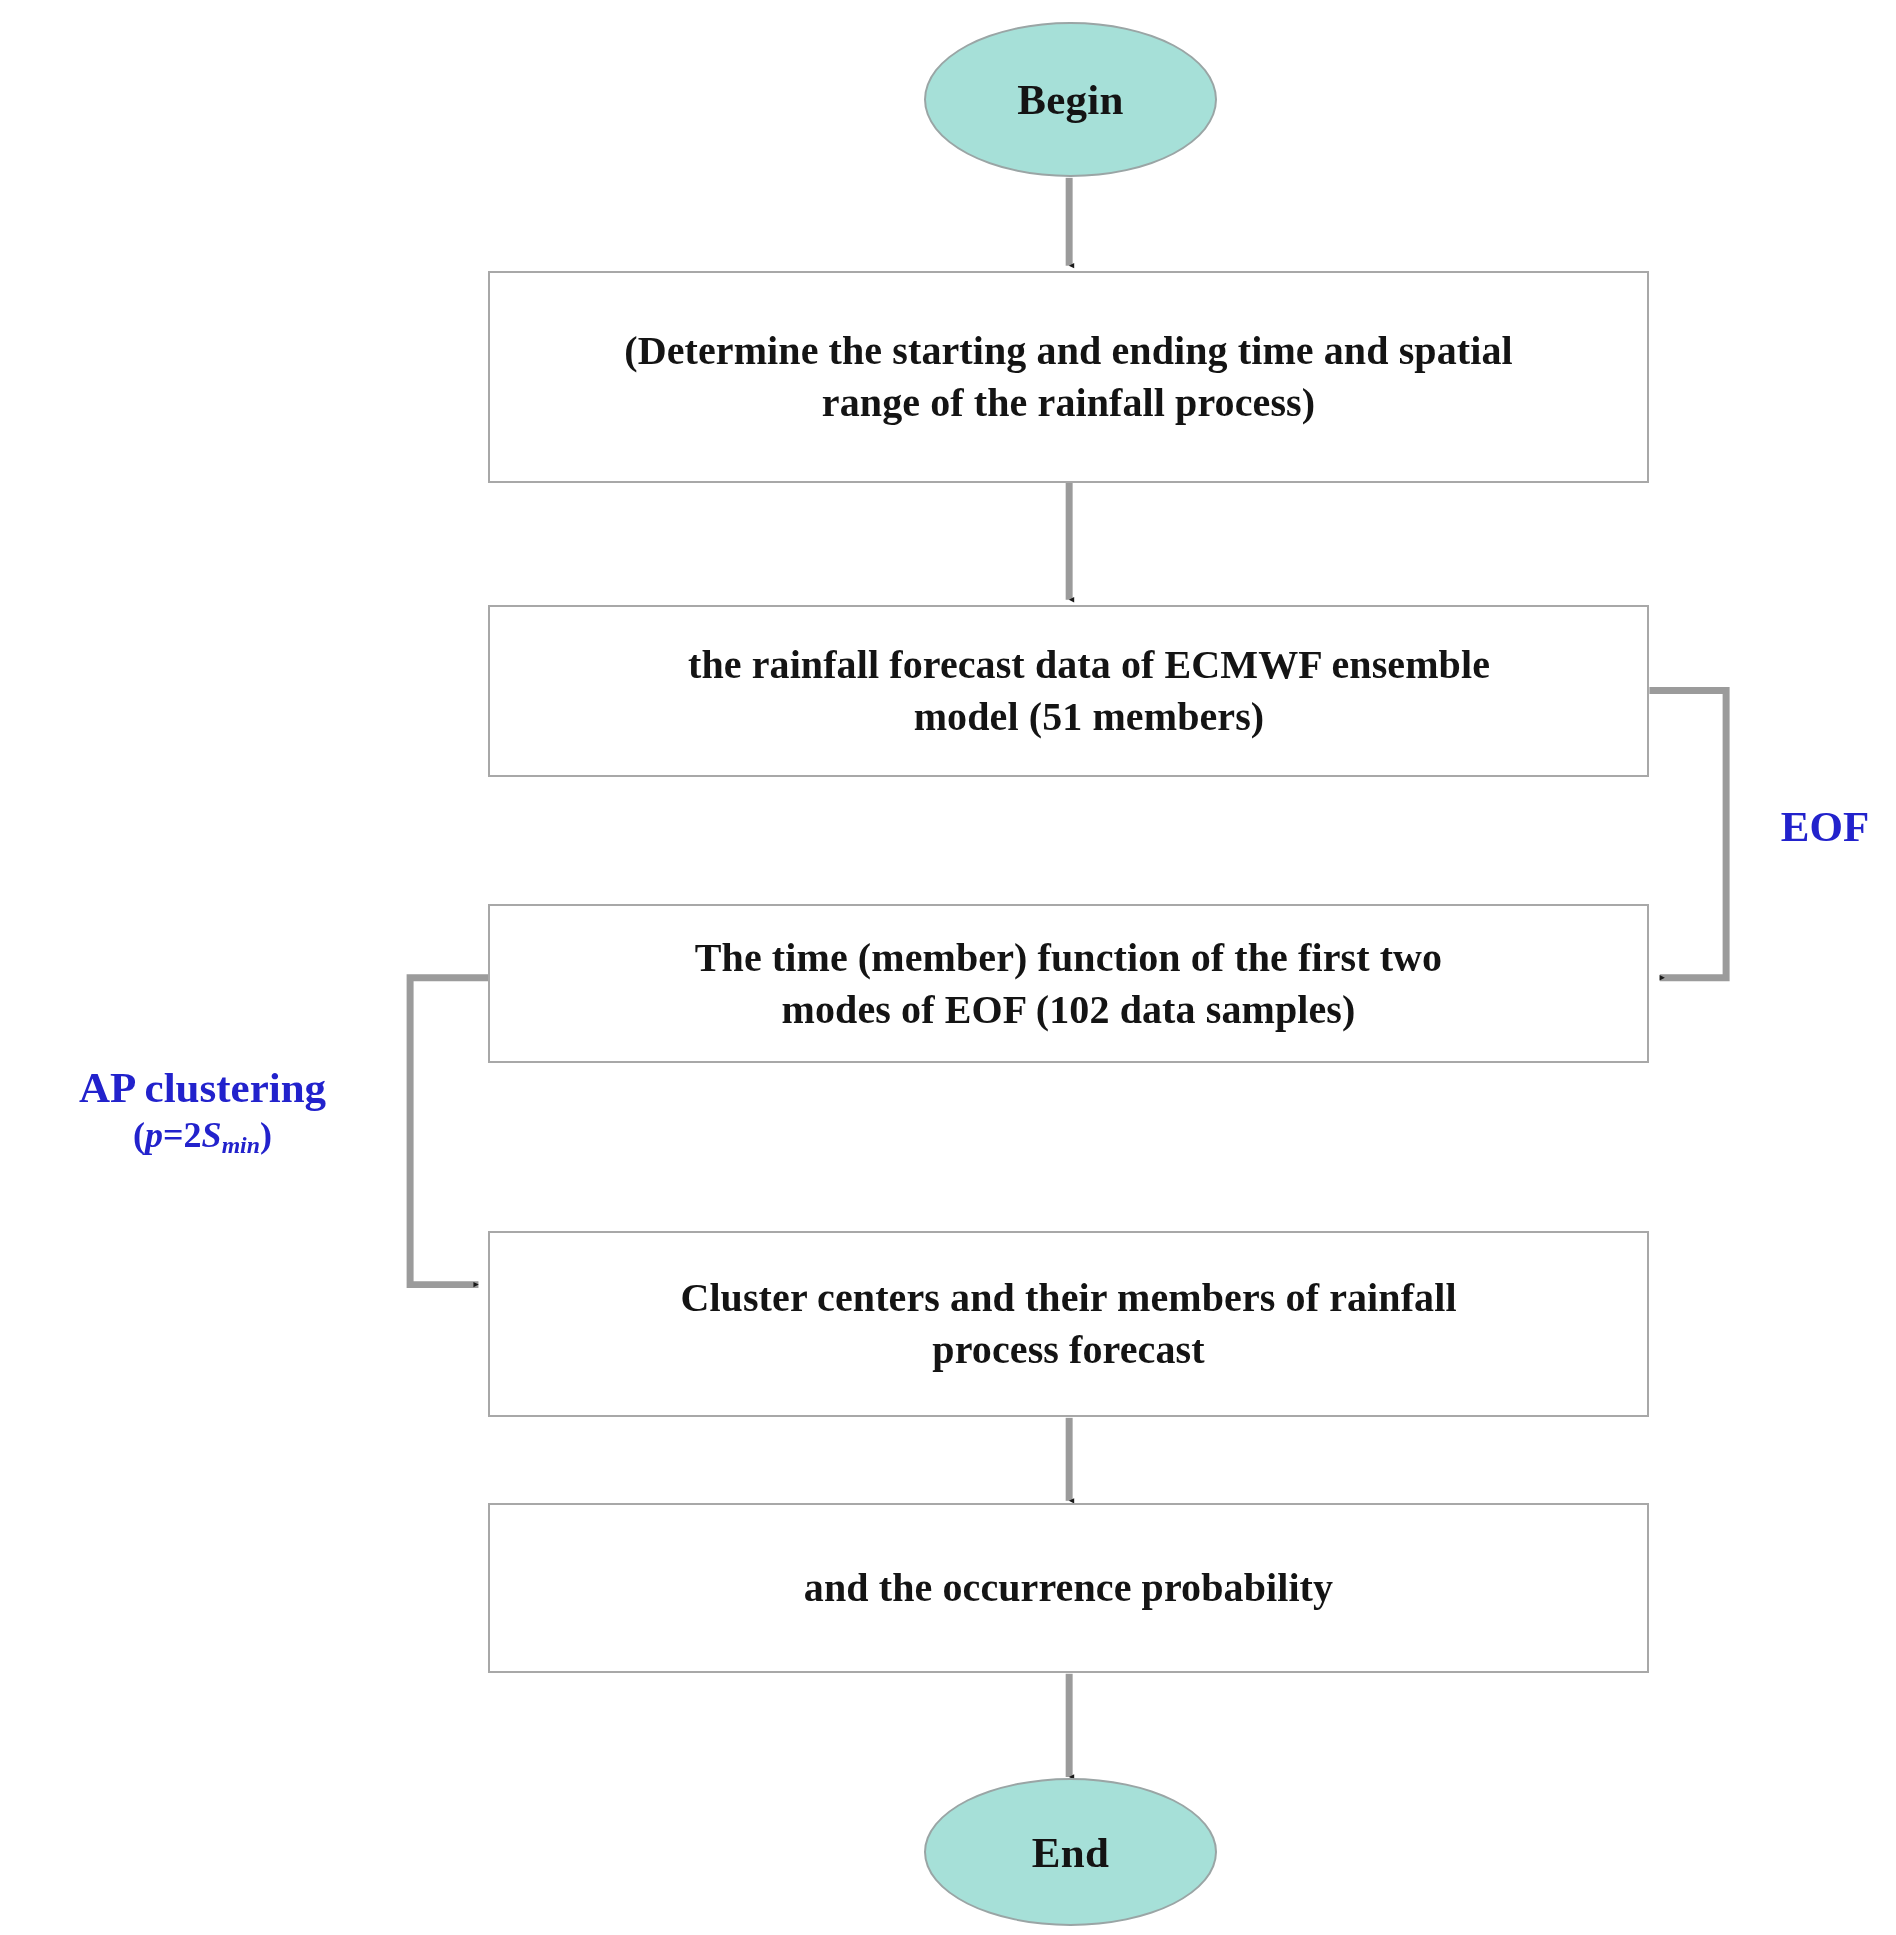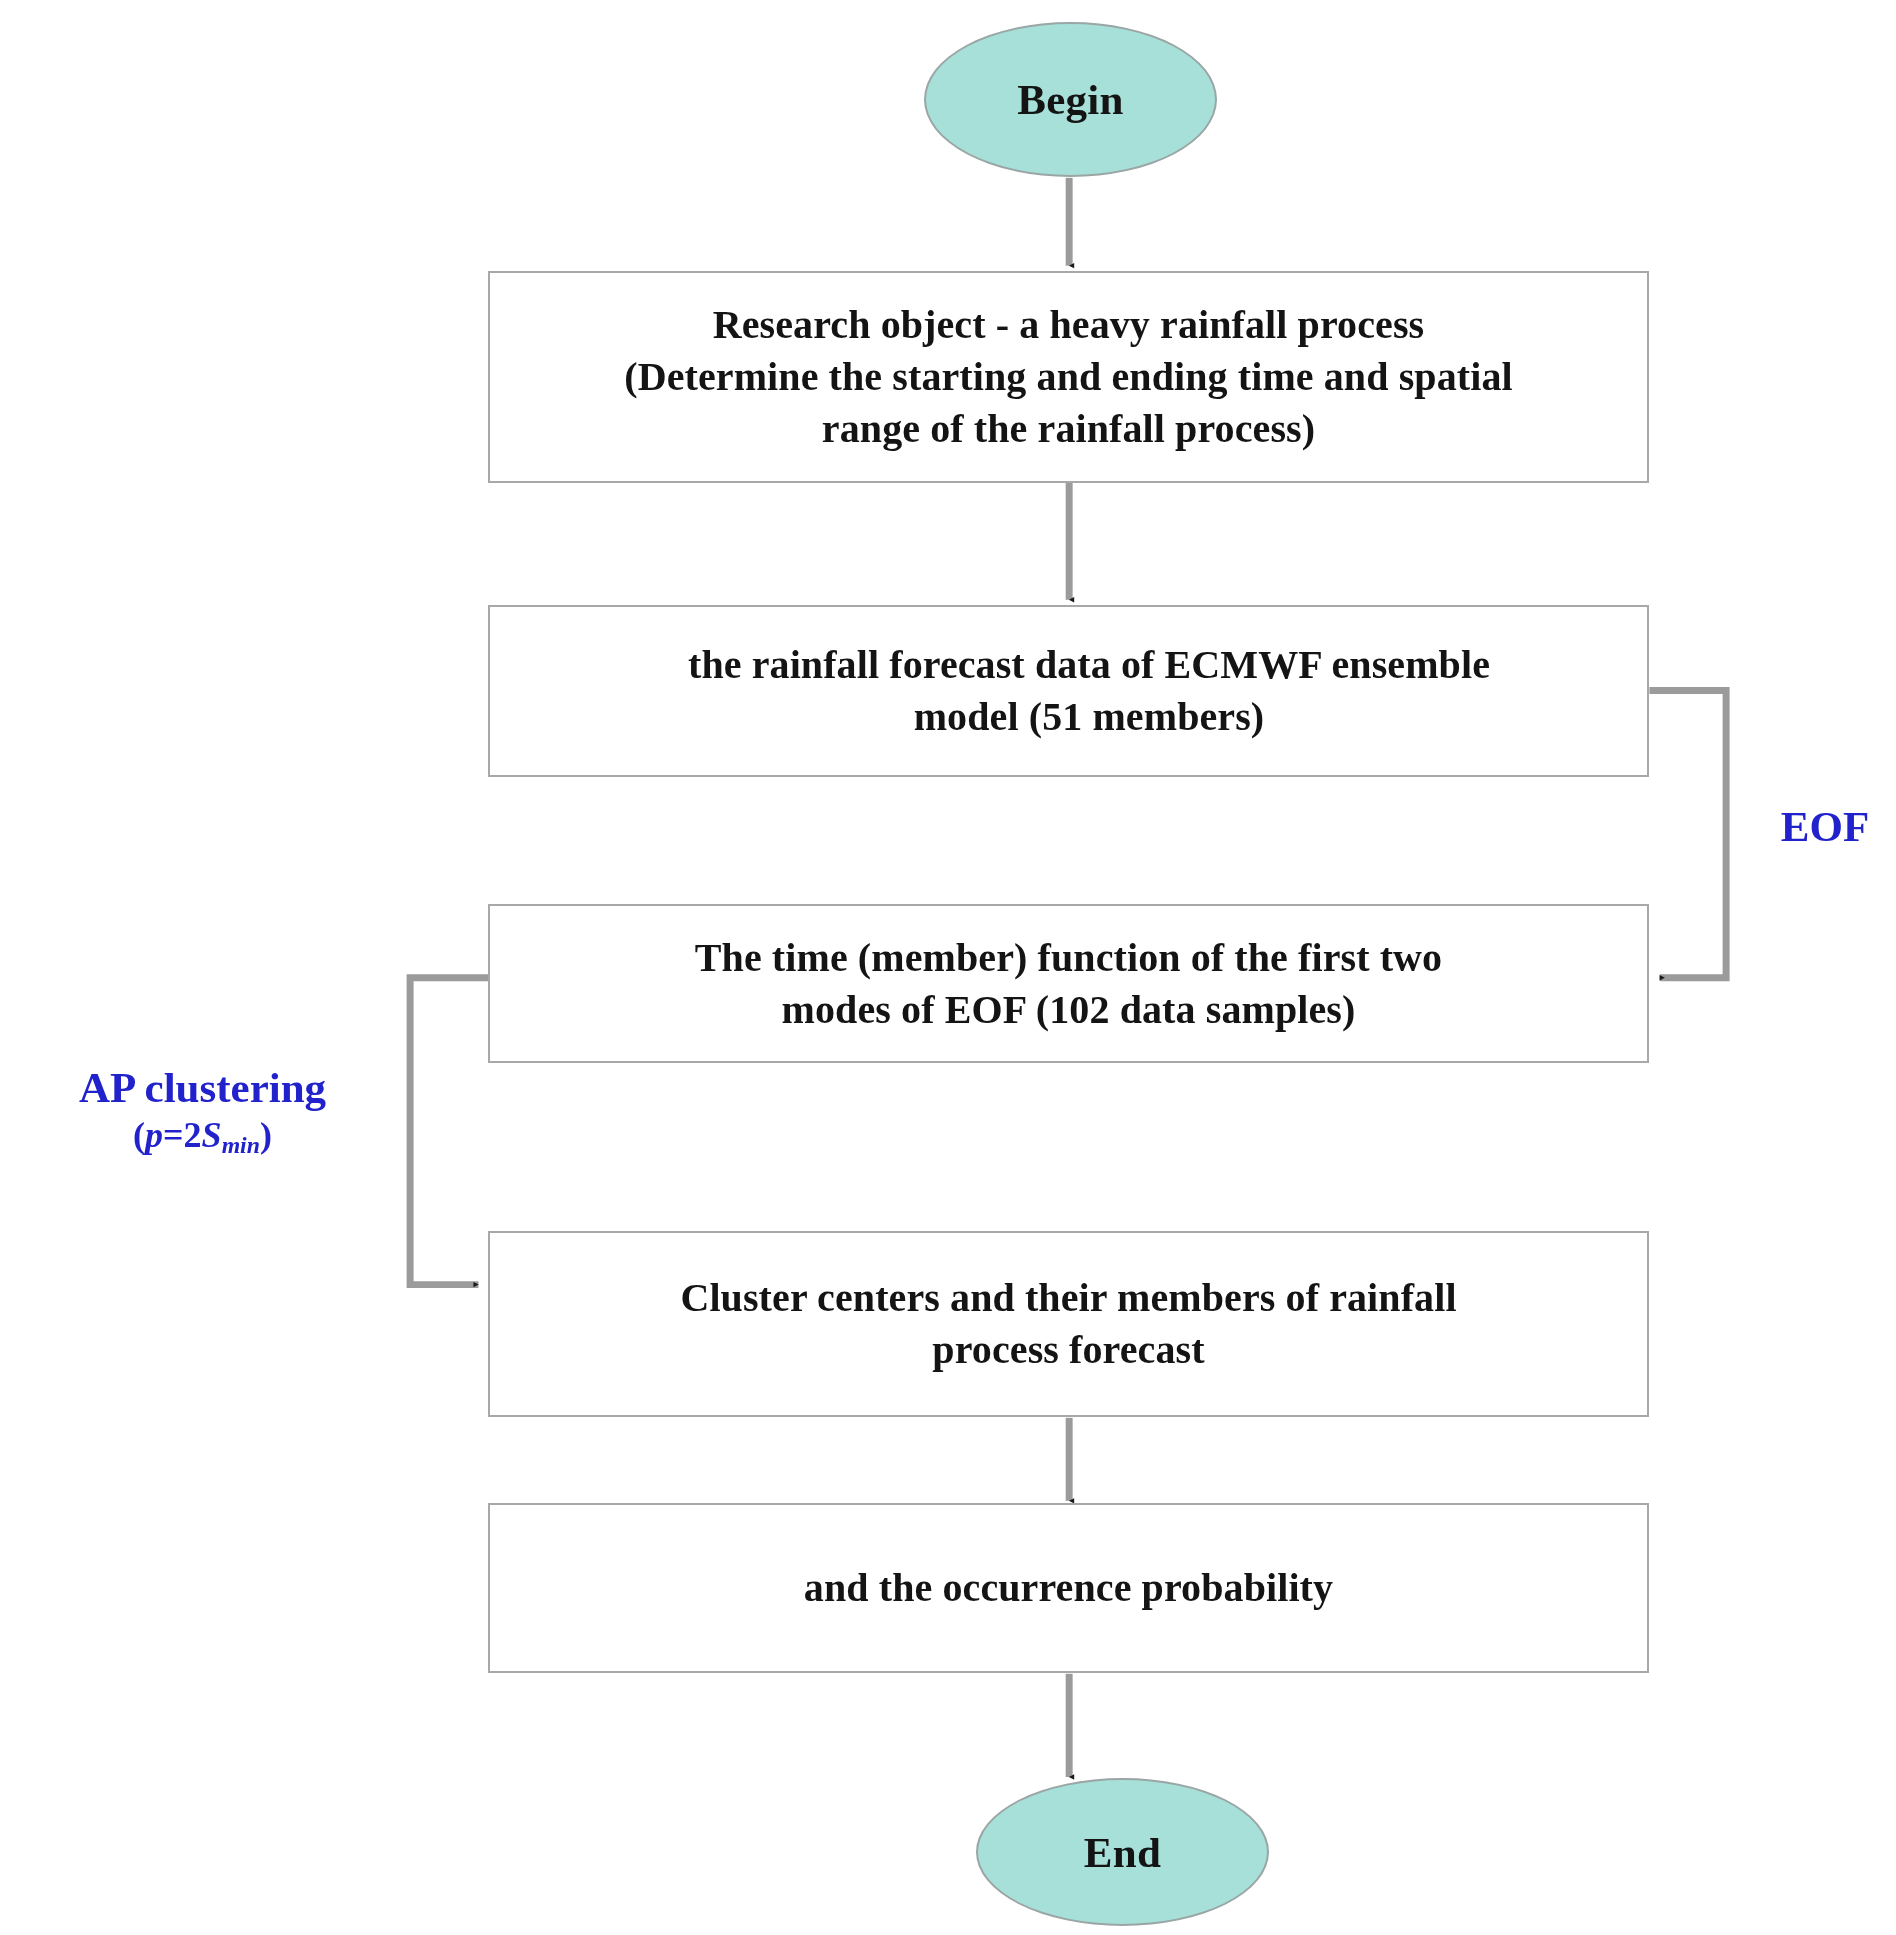--- a/index.html
+++ b/index.html
@@ -113,21 +113,20 @@
       <line x1="1533" y1="2400" x2="1533" y2="2548" marker-end="url(#ah-down)"></line>
     </g>
   </svg>
 
   <div class="node terminator" style="left:924px; top:22px; width:293px; height:155px;">
     <span class="label">Begin</span>
   </div>
 
   <div class="node process" style="left:488px; top:271px; width:1161px; height:212px;">
     <div class="label">
-      <div>Research object - a heavy rainfall process</div>
       <div>(Determine the starting and ending time and spatial</div>
       <div>range of the rainfall process)</div>
     </div>
   </div>
 
   <div class="node process" style="left:488px; top:605px; width:1161px; height:172px;padding-left:41px;">
     <div class="label">
       <div>the rainfall forecast data of ECMWF ensemble</div>
       <div>model (51 members)</div>
     </div>
@@ -146,21 +145,21 @@
       <div>process forecast</div>
     </div>
   </div>
 
   <div class="node process" style="left:488px; top:1503px; width:1161px; height:170px;">
     <div class="label">
       <div>and the occurrence probability</div>
     </div>
   </div>
 
-  <div class="node terminator" style="left:976px; top:1778px; width:293px; height:148px;">
+  <div class="node terminator" style="left:924px; top:1778px; width:293px; height:148px;">
     <span class="label">End</span>
   </div>
 
   <div class="edge-label" style="left:1752px; top:802px; width:146px;">
     <span class="l1">EOF</span>
   </div>
 
   <div class="edge-label" style="left:7px; top:1063px; width:391px;">
     <span class="l1">AP clustering</span>
     <span class="l2"><span>(</span><i>p</i><span>=2</span><i>S</i><sub>min</sub><span>)</span></span>

